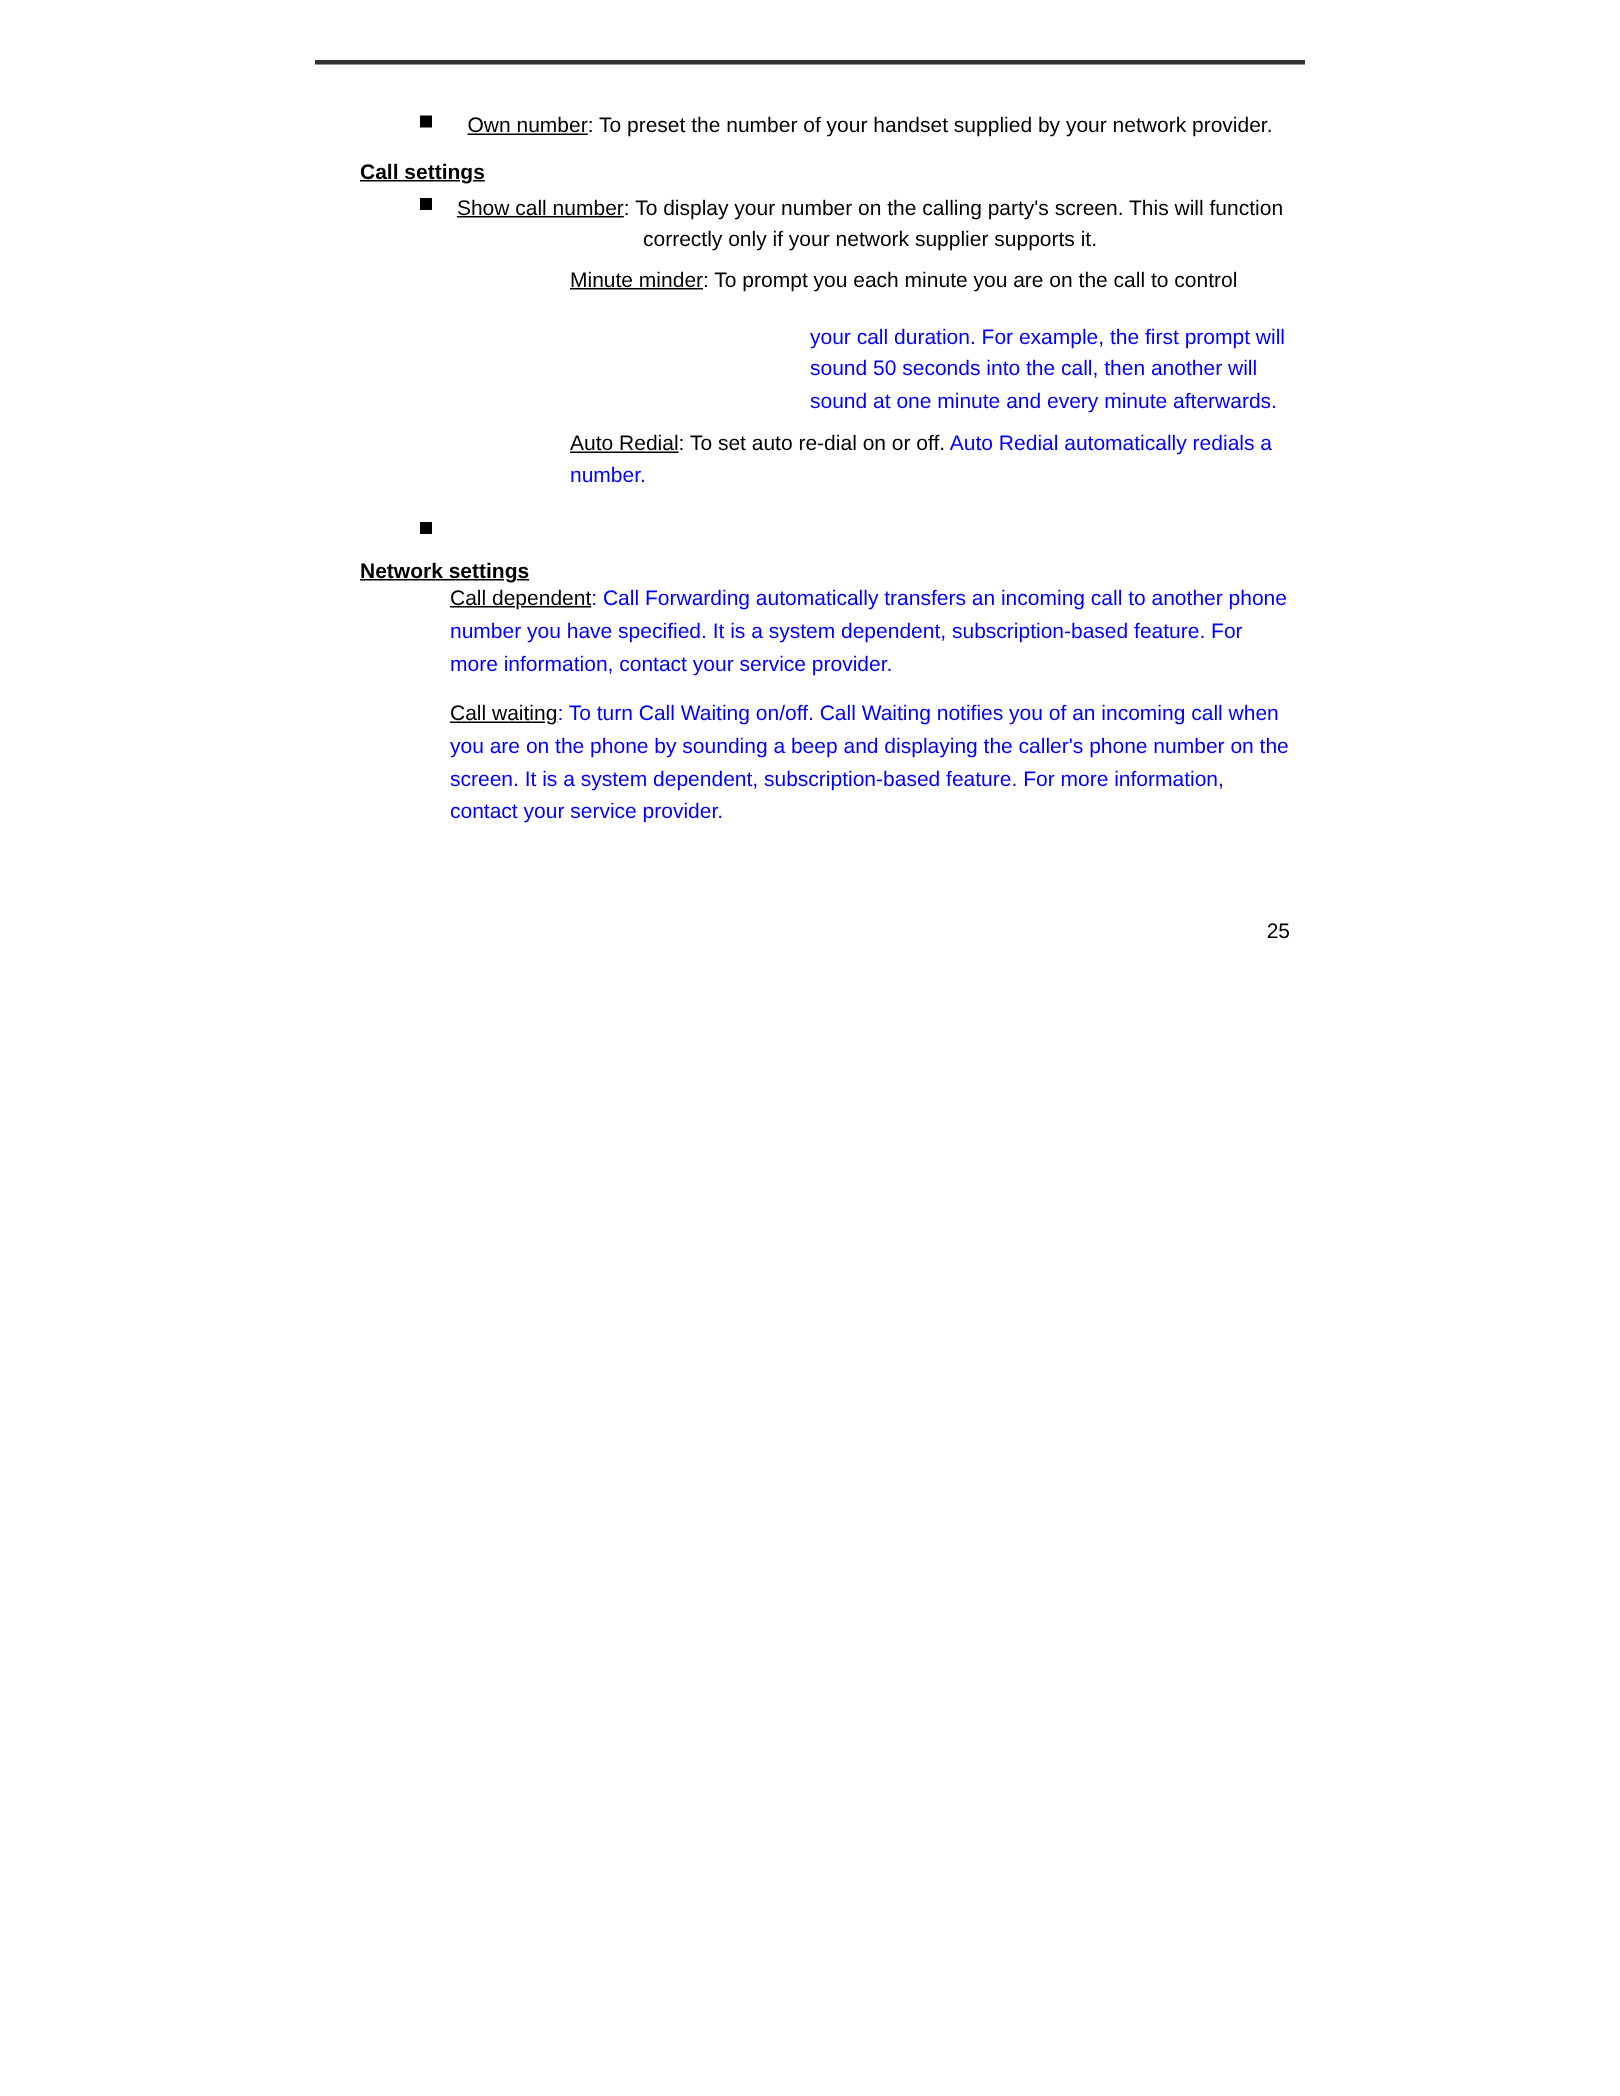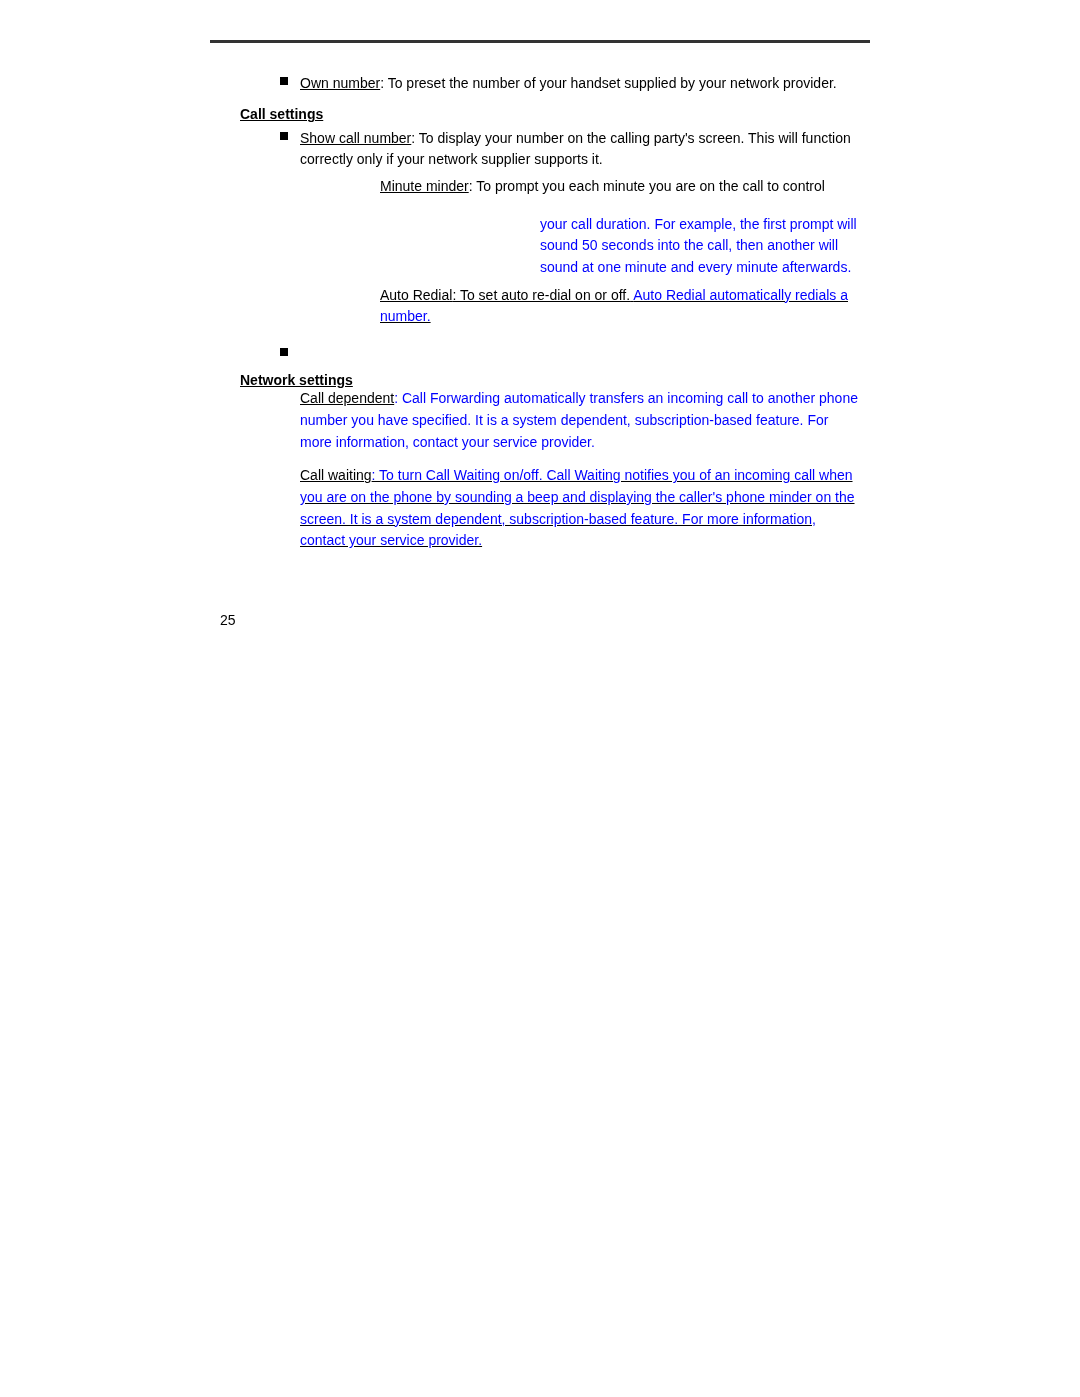--- a/index.html
+++ b/index.html
@@ -71,30 +71,31 @@
       margin-top: 16px;
     }
 
     .indent-level3 {
       padding-left: 160px;
       margin-bottom: 6px;
       line-height: 1.55;
     }
 
     .page-number {
-      text-align: left;
+      text-align: right;
       margin-top: 60px;
       font-size: 14px;
     }
 
     .sub-bullet-row {
       display: flex;
       align-items: flex-start;
       margin-bottom: 6px;
       padding-left: 60px;
+      text-align: center;
     }
 
     .sub-bullet-row2 {
       display: flex;
       align-items: flex-start;
       margin-bottom: 6px;
       padding-left: 100px;
     }
 
     .network-section {
@@ -106,21 +107,20 @@
     .mb-12 {
       margin-bottom: 12px;
     }
 
     .mb-6 {
       margin-bottom: 6px;
     }
 
     .mb-16 {
       margin-bottom: 16px;
-      text-decoration: underline;
     }
 
     .mt-4 {
       margin-top: 4px;
     }
   </style>
 </head>
 <body>
 
 <div class="page-container">
@@ -160,21 +160,21 @@
       <div class="text-content"></div>
     </div>
 
     <div class="section-heading mb-8">Network settings</div>
 
     <div class="network-section mb-12">
       <span class="underline">Call dependent</span><span class="blue-text">: Call Forwarding automatically transfers an incoming call to another phone number you have specified.   It is a system dependent, subscription-based feature.   For more information, contact your service provider.</span>
     </div>
 
     <div class="network-section mb-16">
-      <span class="underline">Call waiting</span><span class="blue-text">: To turn Call Waiting on/off. Call Waiting notifies you of an incoming call when you are on the phone by sounding a beep and displaying the caller's phone minder on the screen.   It is a system dependent, subscription-based feature.   For more information, contact your service provider.</span>
+      <span class="underline">Call waiting</span><span class="blue-text">: To turn Call Waiting on/off. Call Waiting notifies you of an incoming call when you are on the phone by sounding a beep and displaying the caller's phone number on the screen.   It is a system dependent, subscription-based feature.   For more information, contact your service provider.</span>
     </div>
 
 
 
     <div class="page-number">25</div>
 
   </div>
 </div>
 
 </body></html>

